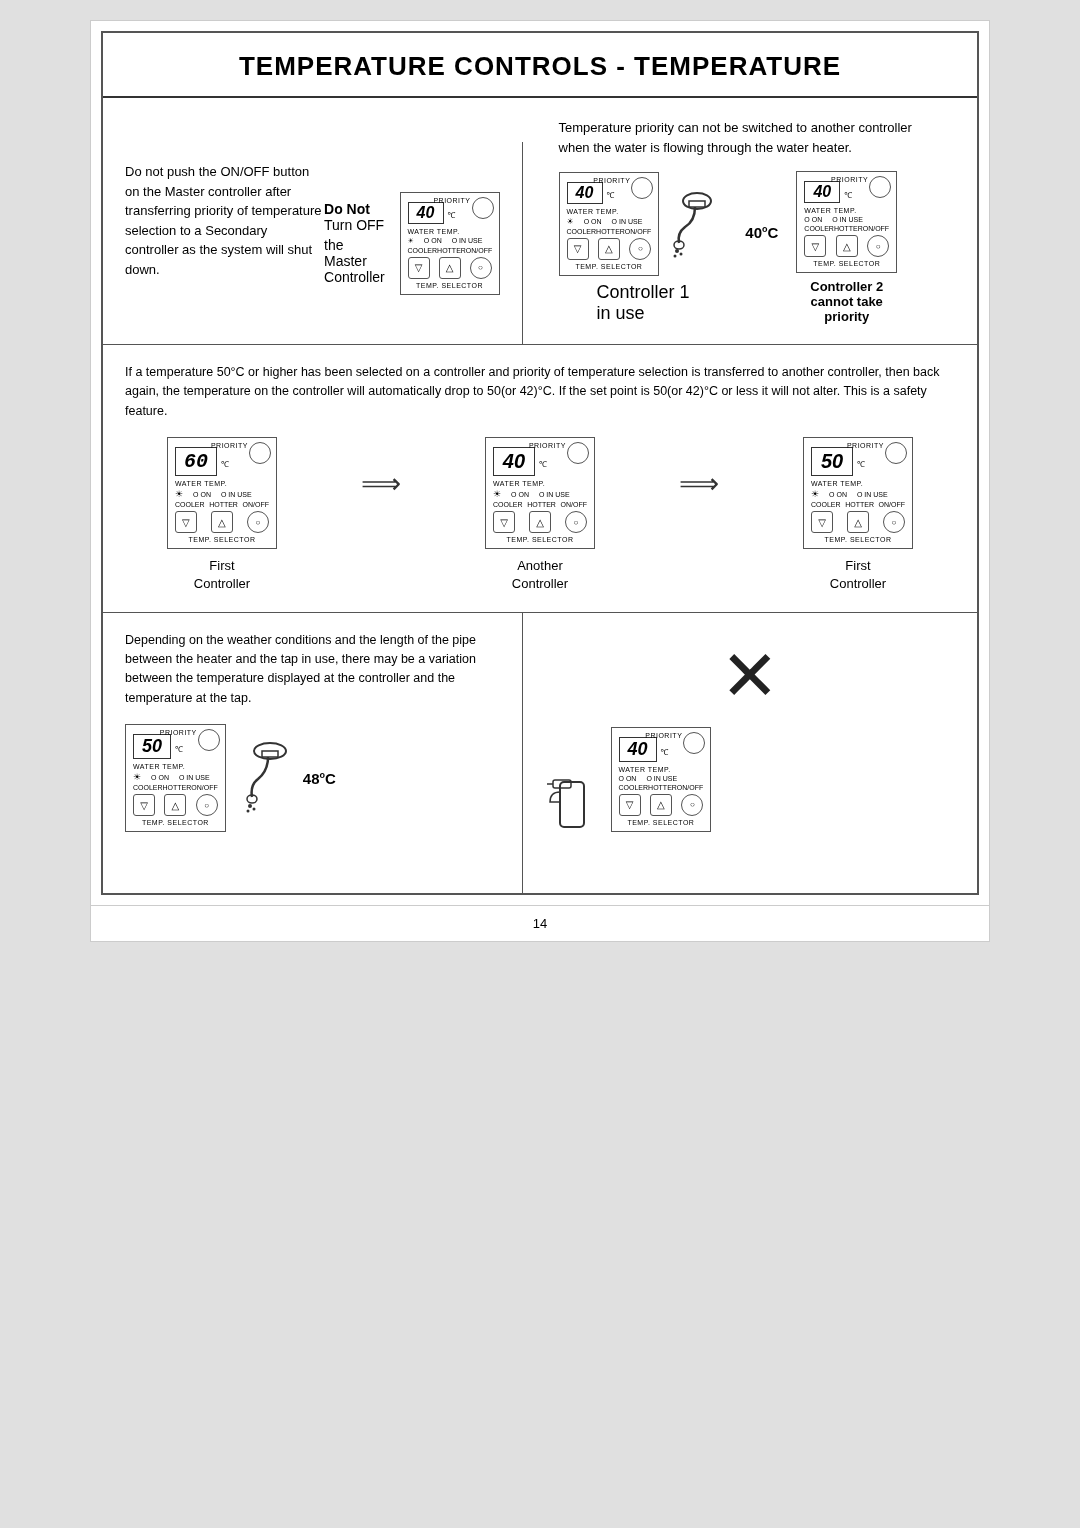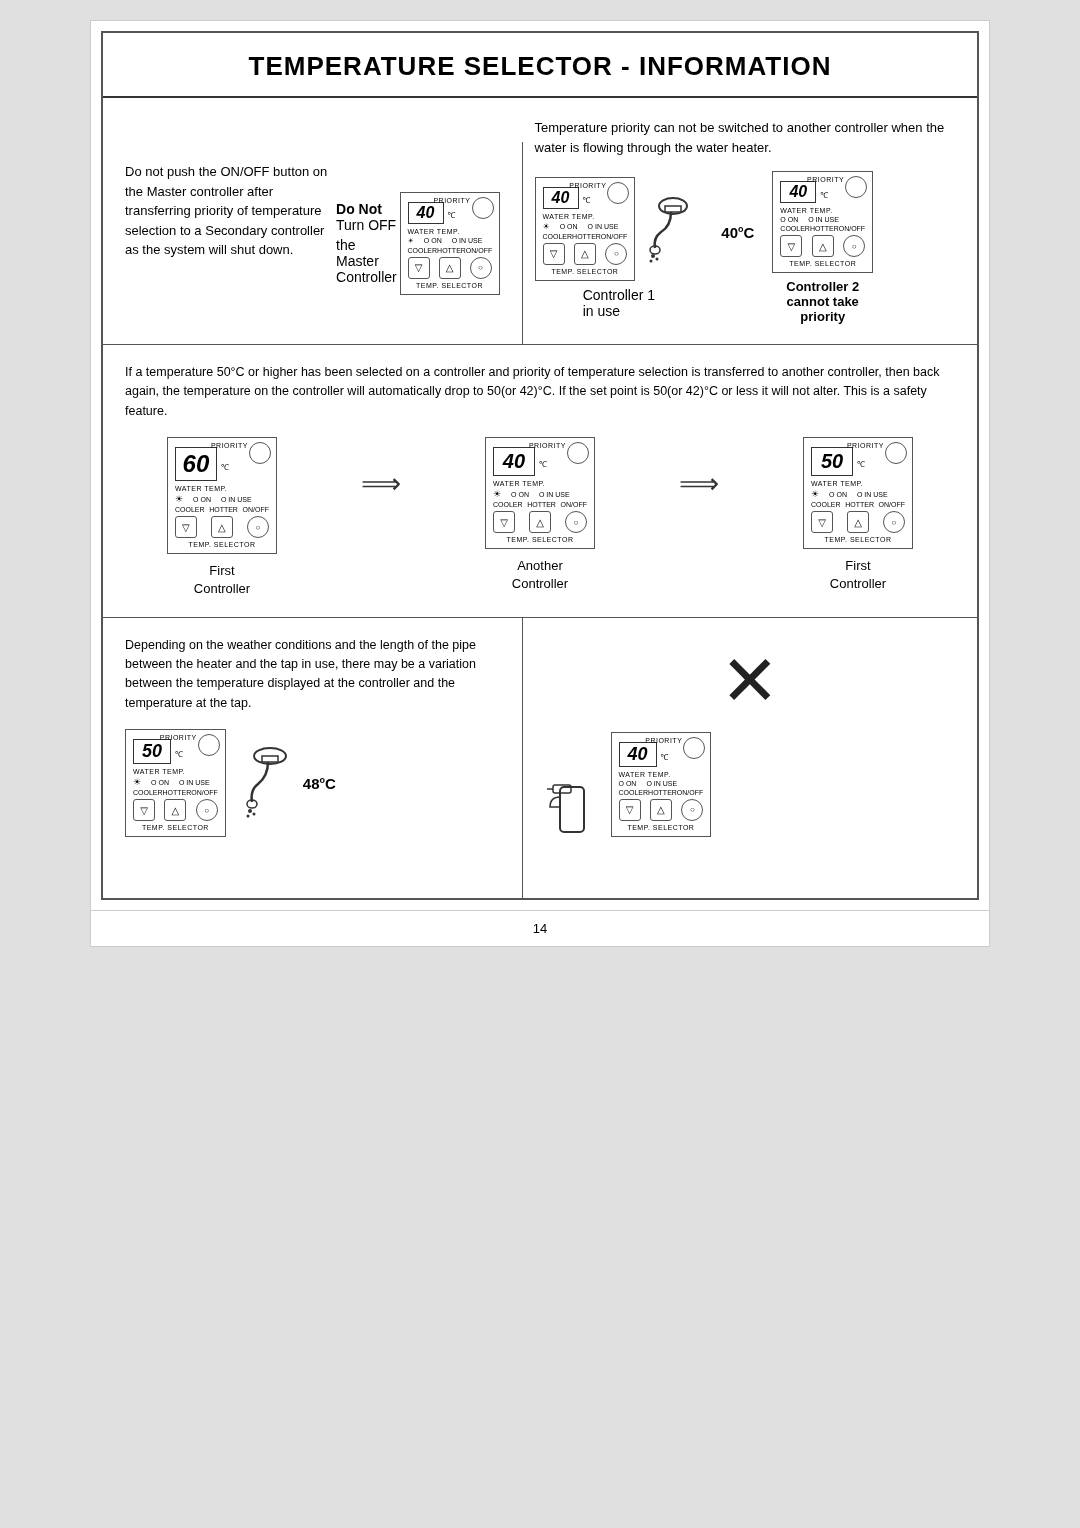--- a/index.html
+++ b/index.html
@@ -101,38 +101,38 @@
       width: 48%;
       padding: 20px 22px;
       border-right: 1.5px solid #555;
       display: flex;
       flex-direction: row;
       justify-content: space-between;
       margin-top: 44px;
     }
     .top-right {
       width: 52%;
-      padding: 20px 12px;
+      padding: 20px 36px;
     }
     .top-text {
       font-size: 13px;
       line-height: 1.5;
       margin-bottom: 14px;
     }
     .do-not-label {
       font-size: 14px;
       margin-bottom: 4px;
     }
     .do-not-label strong {
       font-weight: bold;
     }
     .controller-diagram-inline {
       display: flex;
       align-items: center;
-      gap: 2px;
+      gap: 14px;
     }
     
     .middle-section {
       border-bottom: 1.5px solid #555;
       padding: 18px 22px;
     }
     .middle-text {
       font-size: 12.5px;
       line-height: 1.55;
       margin-bottom: 16px;
@@ -215,21 +215,21 @@
       border: 2px solid #555;
       margin: 10px;
     }
   </style>
 </head>
 <body>
 
 <div class="page">
   <div class="outer-border">
 
-    <div class="page-title">TEMPERATURE SELECTOR - INFORMATION</div>
+    <div class="page-title">TEMPERATURE CONTROLS - TEMPERATURE</div>
 
     <div class="top-section">
 
       <div class="top-left">
         <p class="top-text">Do not push the ON/OFF button on the Master controller after transferring priority of temperature selection to a Secondary controller as the system will shut down.</p>
         <div class="controller-diagram-inline">
 
           <div style="display:flex;flex-direction:column;align-items:flex-start;">
             <div class="do-not-label">
               <strong>Do Not</strong><span> Turn OFF</span>
@@ -304,21 +304,21 @@
                 <ellipse cx="30" cy="12" rx="14" ry="8" fill="none" stroke="#333" stroke-width="2"></ellipse>
                 <rect x="22" y="12" width="16" height="6" fill="none" stroke="#333" stroke-width="1.5"></rect>
                 <path d="M28 18 Q28 32 18 38 Q10 44 12 54" fill="none" stroke="#333" stroke-width="2.5"></path>
                 <ellipse cx="12" cy="56" rx="5" ry="4" fill="none" stroke="#333" stroke-width="1.5"></ellipse>
 
                 <circle cx="10" cy="62" r="2" fill="#333"></circle>
                 <circle cx="14" cy="65" r="1.5" fill="#333"></circle>
                 <circle cx="8" cy="67" r="1.5" fill="#333"></circle>
               </svg>
             </div>
-            <div style="font-size:14px;margin-top:6px;">
+            <div style="font-size:18px;margin-top:6px;">
               <div>Controller 1</div>
               <div>in use</div>
             </div>
           </div>
 
           <div style="font-size:15px;font-weight:bold;margin-bottom:30px;text-align:center;">40<sup>o</sup>C</div>
 
           <div style="display:flex;flex-direction:column;align-items:center;">
             <div class="ctrl-small">
               <span class="ctrl-priority-label">PRIORITY</span>
@@ -356,21 +356,21 @@
 
     <div class="middle-section">
       <p class="middle-text">If a temperature 50°C or higher has been selected on a controller and priority of temperature selection is transferred to another controller, then back again, the temperature on the controller will automatically drop to 50(or 42)°C. If the set point is 50(or 42)°C or less it will not alter.  This is a safety feature.</p>
       <div class="three-controllers">
 
         <div class="ctrl-with-label">
           <div class="ctrl-small" style="min-width:110px;">
             <span class="ctrl-priority-label">PRIORITY</span>
             <div class="ctrl-circle-priority"></div>
             <div style="display:flex;align-items:center;gap:4px;margin-top:4px;">
-              <div class="ctrl-temp" style="font-size:24px;padding:2px 6px;min-width:42px;">60</div>
+              <div class="ctrl-temp" style="font-size:20px;padding:2px 6px;min-width:42px;font-family:Liberation Mono, monospace;">60</div>
               <span style="font-size:8px;">℃</span>
             </div>
             <div class="ctrl-water-temp">WATER TEMP.</div>
             <div class="ctrl-status-row">
               <span style="font-size:9px;">☀</span>
               <span style="font-size:7px;">O ON</span>
               <span style="font-size:7px;">O IN USE</span>
             </div>
             <div style="display:flex;justify-content:space-between;font-size:7px;margin-top:2px;">
               <span>COOLER</span>

